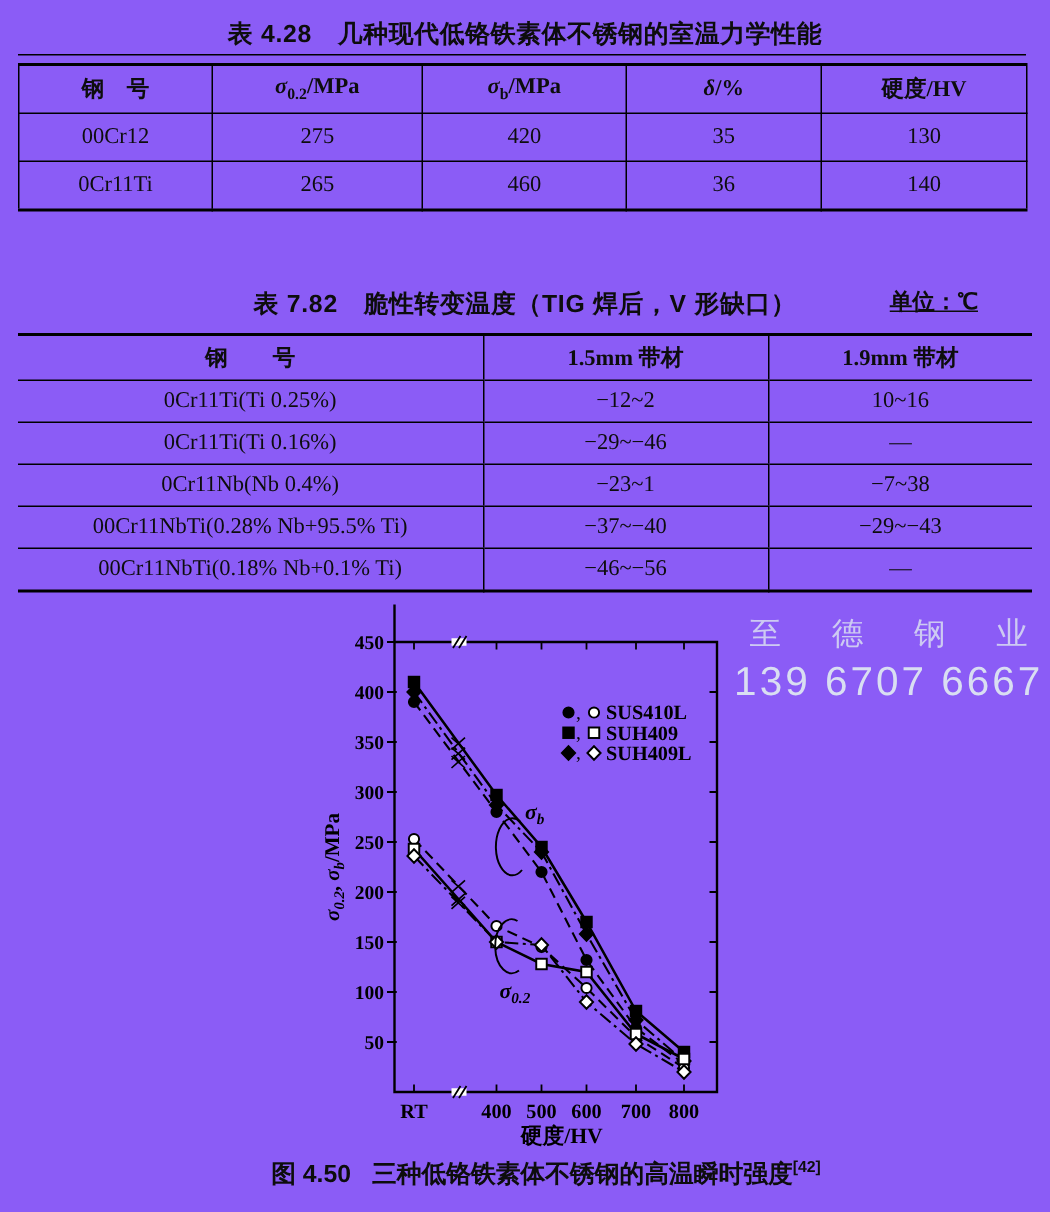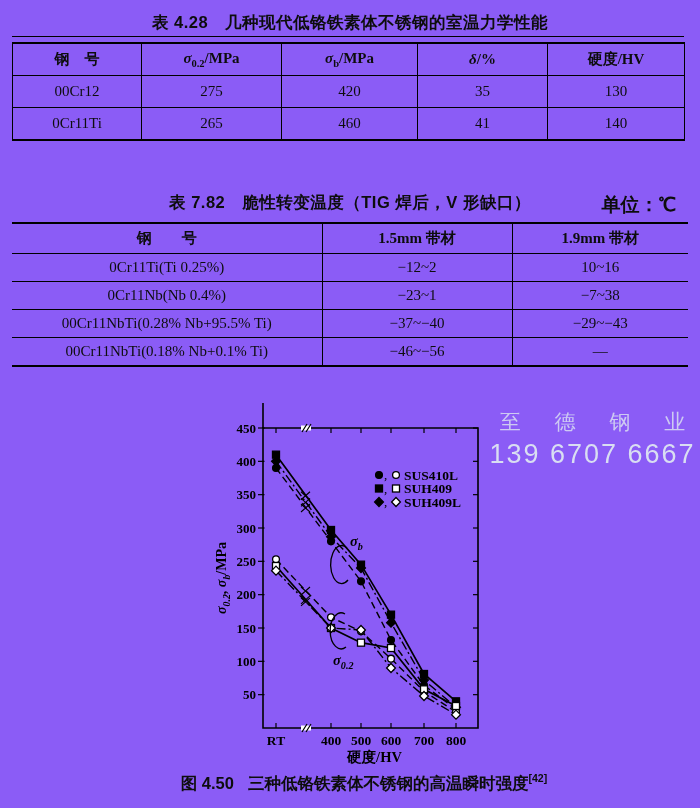--- a/index.html
+++ b/index.html
@@ -2,22 +2,22 @@
 <html><head>
 <meta charset="utf-8">
 <style>
   html,body{margin:0;padding:0;}
   body{background:#ffffff;}
   .page{position:relative;width:700px;height:808px;background:#8b5cf6;overflow:hidden;
         font-family:"Liberation Serif", serif;color:#0d0d0d;}
   .abs{position:absolute;}
   .tbl-title{width:100%;text-align:center;font-family:"Liberation Sans", sans-serif;
              font-weight:bold;font-size:16.5px;letter-spacing:0.5px;}
-  .unit{position:absolute;right:24px;top:0;font-weight:600;font-size:19px;
-        font-family:"Liberation Sans", sans-serif;}
+  .unit{position:absolute;right:48px;top:0;font-weight:600;font-size:15px;
+        font-family:"Liberation Sans", sans-serif;text-decoration:underline;}
   table{border-collapse:collapse;table-layout:fixed;}
   .t1 table{width:672px;border:1.4px solid #000;border-top:2.4px solid #000;border-bottom:2.4px solid #000;}
   .t1 td{border:1.1px solid #000;text-align:center;height:31px;font-size:15px;padding:0 2px;}
   .t2 table{width:676px;border-top:2.4px solid #000;border-bottom:2.4px solid #000;}
   .t2 td{border-bottom:1.1px solid #000;text-align:center;height:27px;font-size:15px;padding:0 2px;}
   .t2 td + td{border-left:1.1px solid #000;}
   .t2 tr:last-child td{border-bottom:none;}
   .t2 tr.head td{height:29px;}
   td.hdr{font-weight:600;}
   .rule{border-top:1px solid #000;height:0;}
@@ -61,21 +61,21 @@
         <td>00Cr12</td>
         <td>275</td>
         <td>420</td>
         <td>35</td>
         <td>130</td>
       </tr>
       <tr>
         <td>0Cr11Ti</td>
         <td>265</td>
         <td>460</td>
-        <td>41</td>
+        <td>36</td>
         <td>140</td>
       </tr>
     </tbody>
       </table>
   </div>
 
   <div class="abs" style="top:192px;left:0;width:100%;">
     <div class="tbl-title">表 7.82　脆性转变温度（TIG 焊后，V 形缺口）</div>
     <div class="unit">单位：℃</div>
   </div>
@@ -90,20 +90,25 @@
       <tbody>
           <tr class="head">
         <td class="hdr">钢　　号</td>
         <td class="hdr">1.5mm 带材</td>
         <td class="hdr">1.9mm 带材</td>
       </tr>
       <tr>
         <td>0Cr11Ti(Ti 0.25%)</td>
         <td>−12~2</td>
         <td>10~16</td>
+      </tr>
+      <tr>
+        <td>0Cr11Ti(Ti 0.16%)</td>
+        <td>−29~−46</td>
+        <td>—</td>
       </tr>
       <tr>
         <td>0Cr11Nb(Nb 0.4%)</td>
         <td>−23~1</td>
         <td>−7~38</td>
       </tr>
       <tr>
         <td>00Cr11NbTi(0.28% Nb+95.5% Ti)</td>
         <td>−37~−40</td>
         <td>−29~−43</td>

